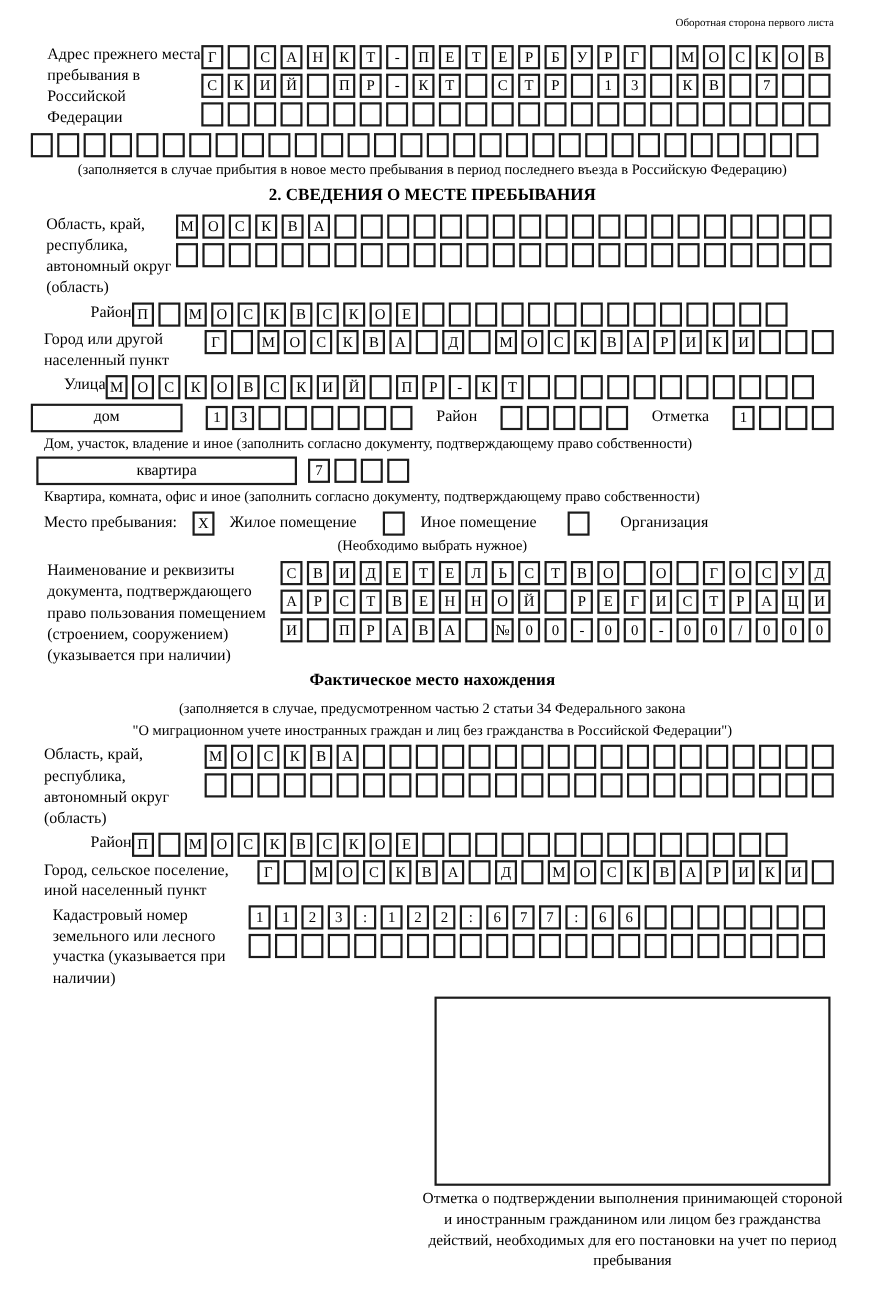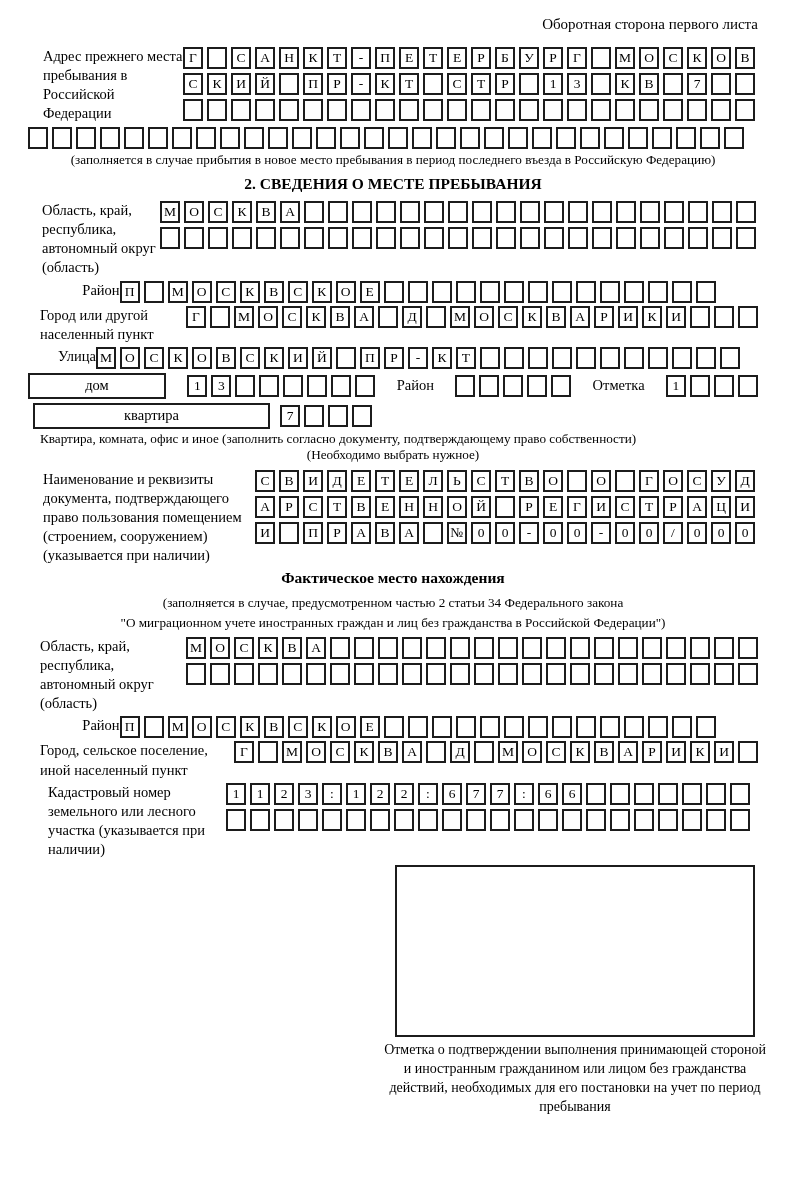--- a/index.html
+++ b/index.html
@@ -1,18 +1,18 @@
 <!DOCTYPE html>
 <html><head>
 <meta charset="utf-8">
 <style>
   html,body{margin:0;padding:0;background:#fff;}
   body{width:800px;height:1180px;font-family:"Liberation Serif","DejaVu Serif",serif;color:#000;}
   .page{box-sizing:border-box;width:800px;height:1180px;padding:0 42px 0 28px;overflow:hidden;}
-  .hdr{padding-top:16px;text-align:right;font-size:15px;margin-bottom:14px;}
+  .hdr{padding-top:16px;text-align:right;font-size:10px;margin-bottom:14px;}
   .form-row{display:flex;justify-content:center;align-items:flex-start;margin-bottom:3px;}
   .lbl{font-size:14.5px;line-height:1.32;padding-left:12px;}
   .cellcol{display:flex;flex-direction:column;gap:4px;align-items:flex-end;}
   .cells{display:flex;gap:4px;}
   .cell{flex:0 0 auto;width:20px;height:22px;box-sizing:border-box;border:2px solid #1c1c1c;
         display:flex;align-items:center;justify-content:center;font-size:13.5px;background:#fff;}
   .fullrow{margin:3px 0 3px 0;}
   .caption{font-size:13.2px;line-height:1.25;}
   .center{text-align:center;}
   .sec-title{font-size:15.5px;font-weight:bold;text-align:center;margin:7px 0 8px 0;}
@@ -329,32 +329,42 @@
         <span class="cell"></span>
       </div>
     <div class="inline-lbl">Отметка</div>
     <div class="cells">
         <span class="cell">1</span>
         <span class="cell"></span>
         <span class="cell"></span>
         <span class="cell"></span>
       </div>
   </div>
+  <div class="caption" style="padding-left:12px;">Дом, участок, владение и иное (заполнить согласно документу, подтверждающему право собственности)</div>
 
   <div class="aptrow">
     <div class="longbox" style="width:237px;margin-left:5px;">квартира</div>
     <div class="cells">
         <span class="cell">7</span>
         <span class="cell"></span>
         <span class="cell"></span>
         <span class="cell"></span>
       </div>
   </div>
   <div class="caption" style="padding-left:12px;">Квартира, комната, офис и иное (заполнить согласно документу, подтверждающему право собственности)</div>
 
+  <div class="placerow">
+    <span style="padding-left:12px;">Место пребывания:</span>
+    <span class="cell">X</span>
+    <span>Жилое помещение</span>
+    <span class="cell" style="margin-left:10px;"></span>
+    <span>Иное помещение</span>
+    <span class="cell" style="margin-left:14px;"></span>
+    <span style="margin-left:14px;">Организация</span>
+  </div>
   <div class="caption" style="text-align:center;margin-bottom:6px;">(Необходимо выбрать нужное)</div>
 
   <div class="form-row">
     <div class="lbl" style="width:212px;font-family:Liberation Serif, serif;">Наименование и реквизиты документа, подтверждающего право пользования помещением (строением, сооружением) (указывается при наличии)</div>
     <div class="cellcol">
       <div class="cells">
           <span class="cell">С</span>
           <span class="cell">В</span>
           <span class="cell">И</span>
           <span class="cell">Д</span>

